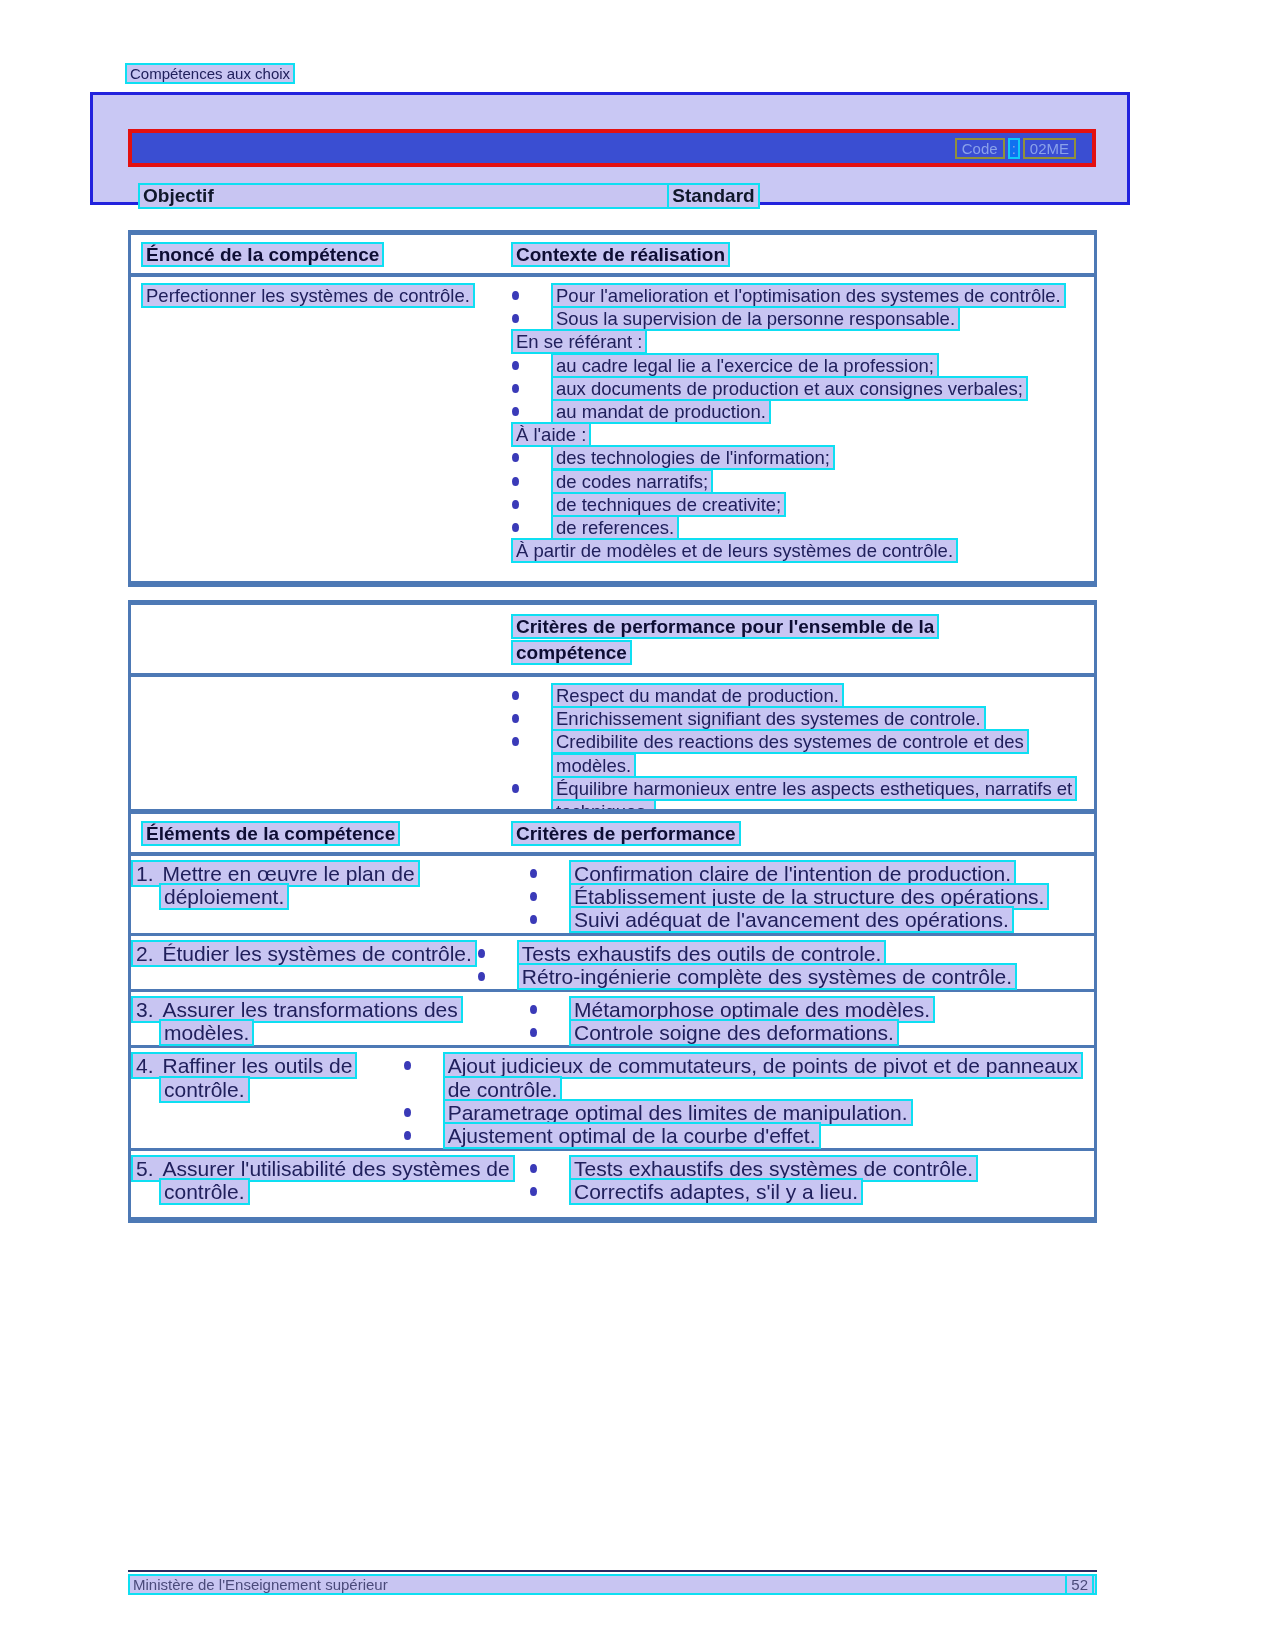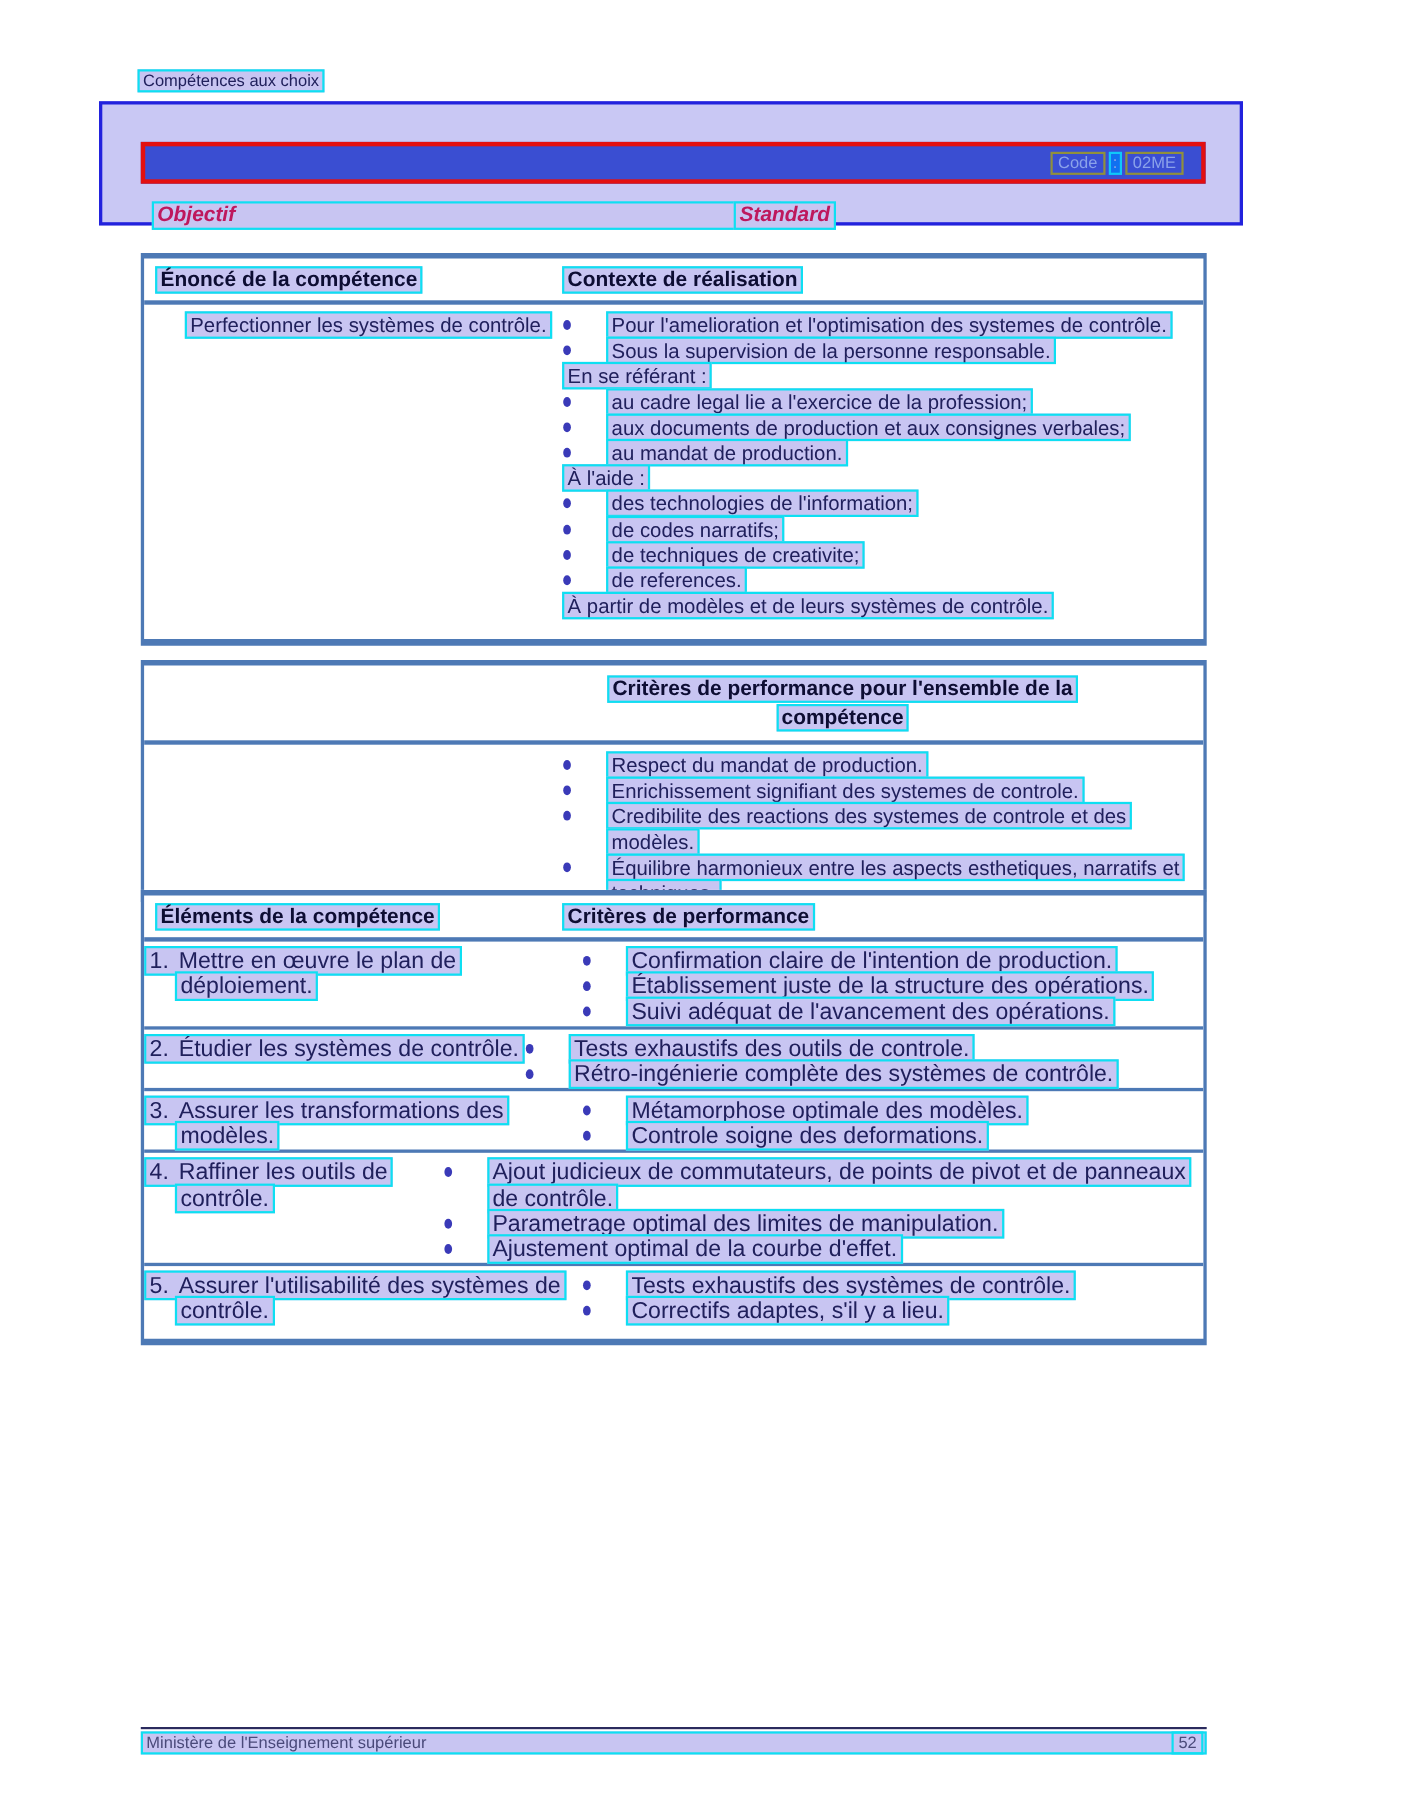--- a/index.html
+++ b/index.html
@@ -21,38 +21,38 @@
     box-sizing:border-box;
   }
   .code-bar {
     position:absolute; left:35px; right:31px; top:34px; height:38px;
     background:var(--bar-fill,#3a4ed2); border:4px solid var(--bar-border,#e31010);
     box-sizing:border-box; display:flex; align-items:center; justify-content:flex-end;
     padding-right:16px; color:var(--bar-text,#8ba2ea); font-size:15px;
   }
   .code-box { border:2px solid var(--code-box-border,#90903c); padding:0 5px; }
   .code-sep { background:#1070f0; border:2px solid #10c8f8; padding:0 2px; margin:0 3px; }
-  .banner-headings { position:absolute; left:45px; top:88px; width:960px; font-size:19px; font-weight:bold; font-style:italic; color:#be185d; }
+  .banner-headings { position:absolute; left:45px; top:88px; width:960px; font-size:19px; font-weight:bold; color:#0f172a; }
   .heading-wide { display:inline-block; width:562px; }
   .heading-tight { display:inline-block; margin-left:-48px; }
 
   .tbl {
     position:absolute; left:128px; width:969px; box-sizing:border-box;
     border:3px solid var(--table-border,#4d79b5);
     border-top-width:5px; border-bottom-width:6px;
     background:#ffffff; overflow:hidden;
   }
   .tbl1 { top:230px; height:357px; }
   .tbl2 { top:600px; height:220px; }
   .tbl3 { top:809px; height:414px; }
   .thead { display:flex; padding:9px 0 7px; border-bottom:4px solid var(--table-border,#4d79b5); font-weight:bold; font-size:19px; color:var(--heading-text,#0d0d33); }
   .thead .cell-l, .tbody .cell-l { width:380px; box-sizing:border-box; padding-left:10px; }
   .thead .cell-r, .tbody .cell-r { flex:1; box-sizing:border-box; padding-right:21px; }
   .tbody { display:flex; padding-top:7px; font-size:18.5px; line-height:23.2px; }
-  .cell-l .wraptext { display:block; max-width:345px;margin-left:27px; }
+  .cell-l .wraptext { display:block; max-width:345px; }
   .li { position:relative; padding-left:40px; }
   .li.plain { padding-left:0; }
   .dot { position:absolute; left:1px; top:7px; width:7px; height:9px; border-radius:50%; background:var(--bullet,#3a3ab8); }
   .row3 { display:flex; padding:6px 0 1px; font-size:21px; line-height:23.2px; }
   .row3 + .row3 { border-top:3px solid var(--table-border,#4d79b5); }
   .numline { padding-left:28px; text-indent:-28px; max-width:370px; }
   .num { margin-right:9px; }
   .hdr2-right { max-width:510px; line-height:26px; }
   .footer {
     position:absolute; left:128px; top:1570px; width:969px;
@@ -104,21 +104,21 @@
         <div class="li"><span class="dot"></span><span class="hl">de references.</span></div>
         <div class="li plain"><span class="hl">À partir de modèles et de leurs systèmes de contrôle.</span></div>
       </div>
     </div>
   </div>
 
   <div class="tbl tbl2">
     <div class="thead">
       <div class="cell-l"></div>
       <div class="cell-r">
-          <span class="hdr2-right" style="display:block;text-align:center;"><span class="hl">Critères de performance pour l'ensemble de la compétence</span></span>
+          <span class="hdr2-right" style="display:block;"><span class="hl">Critères de performance pour l'ensemble de la compétence</span></span>
         </div>
     </div>
     <div class="tbody">
       <div class="cell-l"></div>
       <div class="cell-r">
         <div class="li"><span class="dot"></span><span class="hl">Respect du mandat de production.</span></div>
         <div class="li"><span class="dot"></span><span class="hl">Enrichissement signifiant des systemes de controle.</span></div>
         <div class="li"><span class="dot"></span><span class="hl">Credibilite des reactions des systemes de controle et des modèles.</span></div>
         <div class="li"><span class="dot"></span><span class="hl">Équilibre harmonieux entre les aspects esthetiques, narratifs et techniques.</span></div>
       </div>

